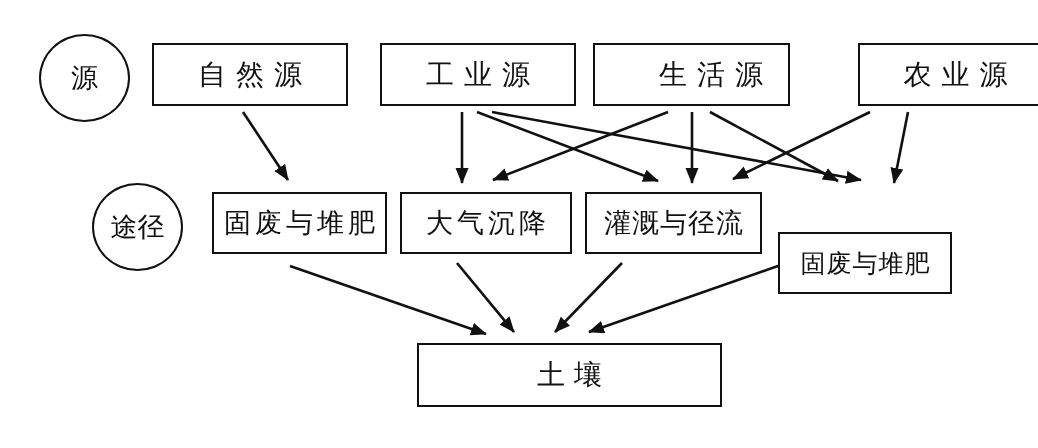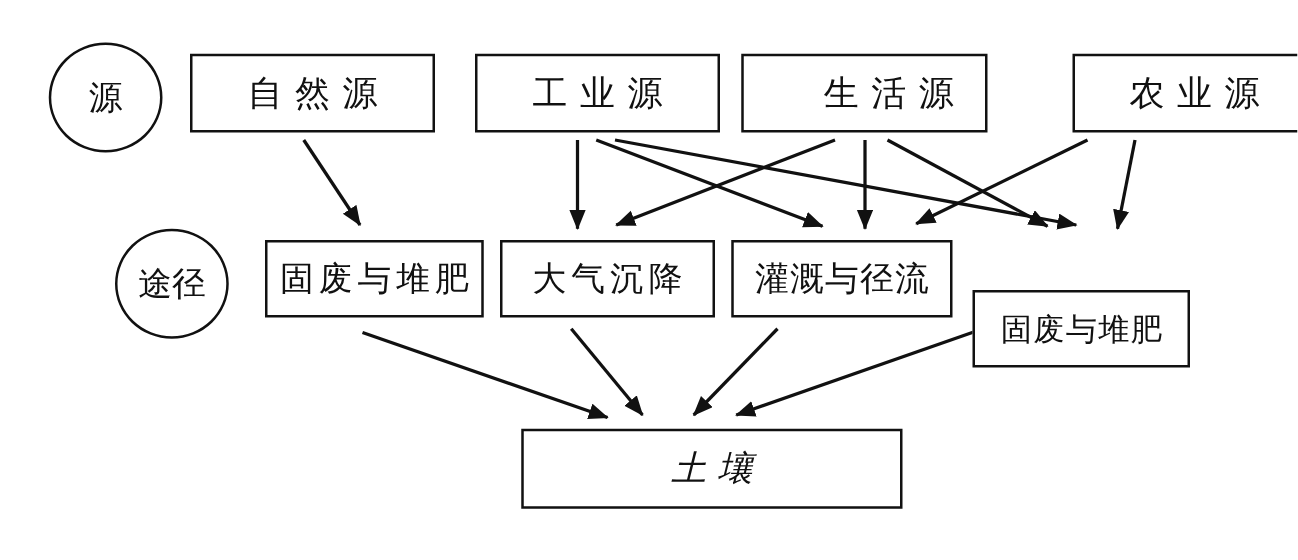--- a/index.html
+++ b/index.html
@@ -107,17 +107,17 @@
   <div class="node-box ls-mid" style="left:400px; top:192px; width:172px; height:62px; font-size:27px;">
     <span>大气沉降</span>
   </div>
   <div class="node-box ls-tight" style="left:585px; top:192px; width:177px; height:62px; font-size:27px;">
     <span>灌溉与径流</span>
   </div>
   <div class="node-box ls-tight" style="left:778px; top:192px; width:174px; height:62px; font-size:25px;margin-top:40px;">
     <span>固废与堆肥</span>
   </div>
 
-  <div class="node-box ls-soil" style="left:417px; top:343px; width:305px; height:64px;font-style:italic;">
+  <div class="node-box ls-soil" style="left:417px; top:343px; width:305px; height:64px;">
     <span>土壤</span>
   </div>
 
 </div>
 
 </body></html>

